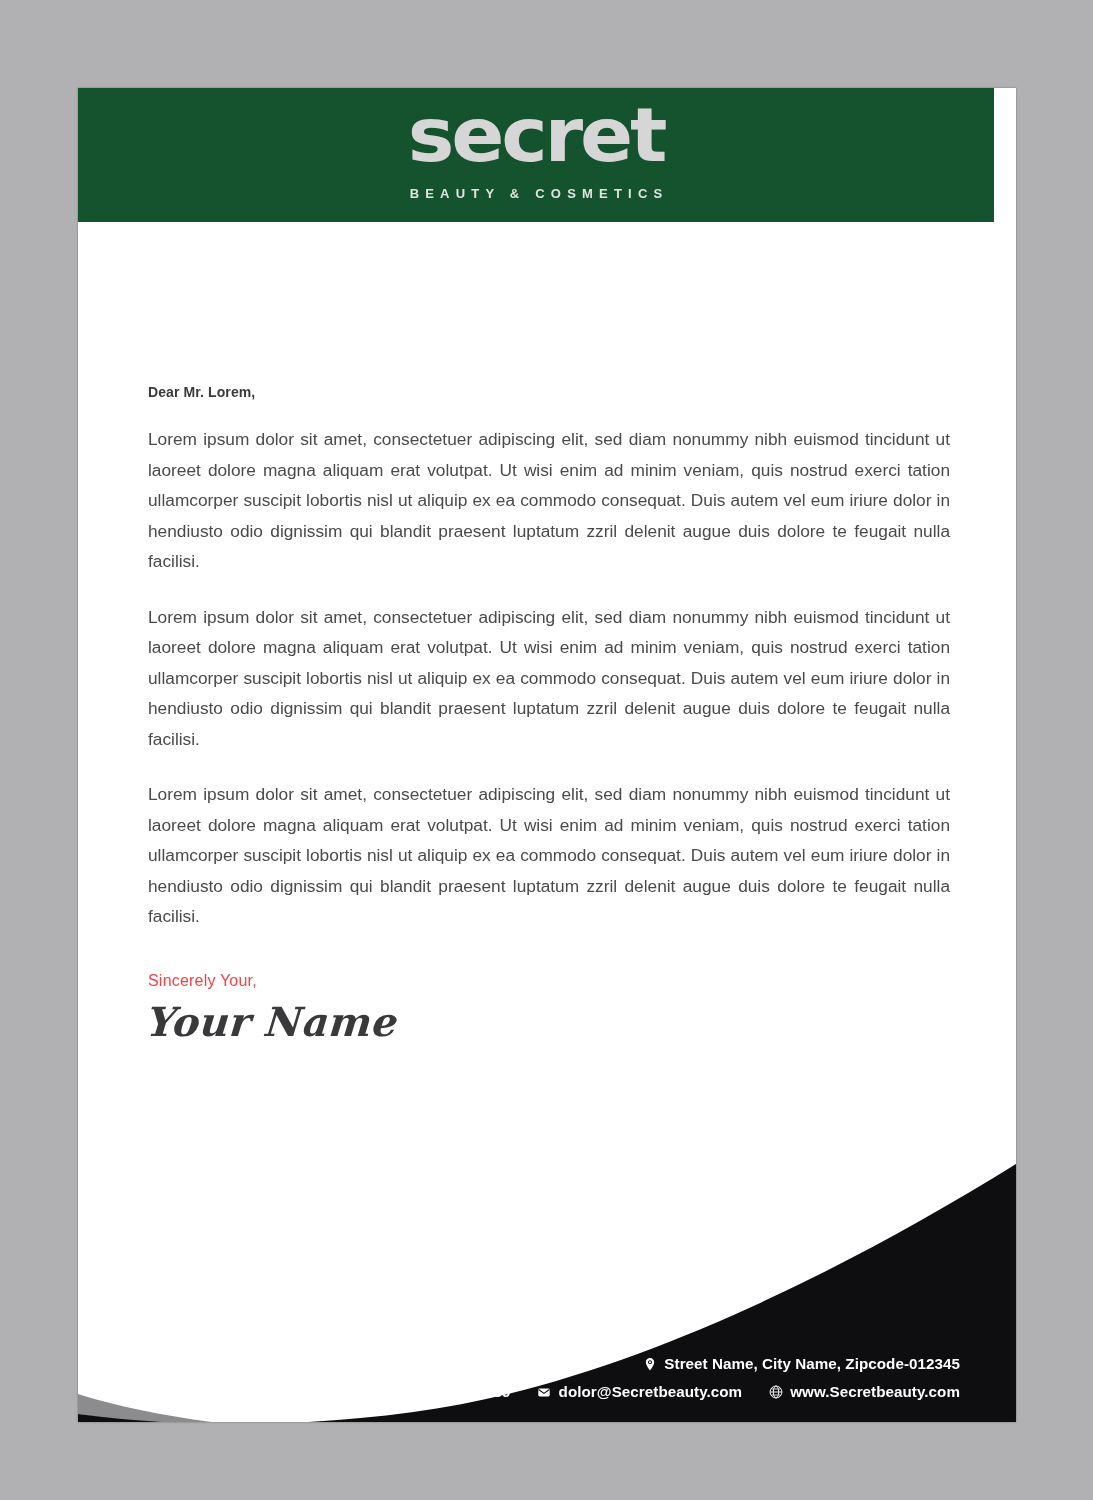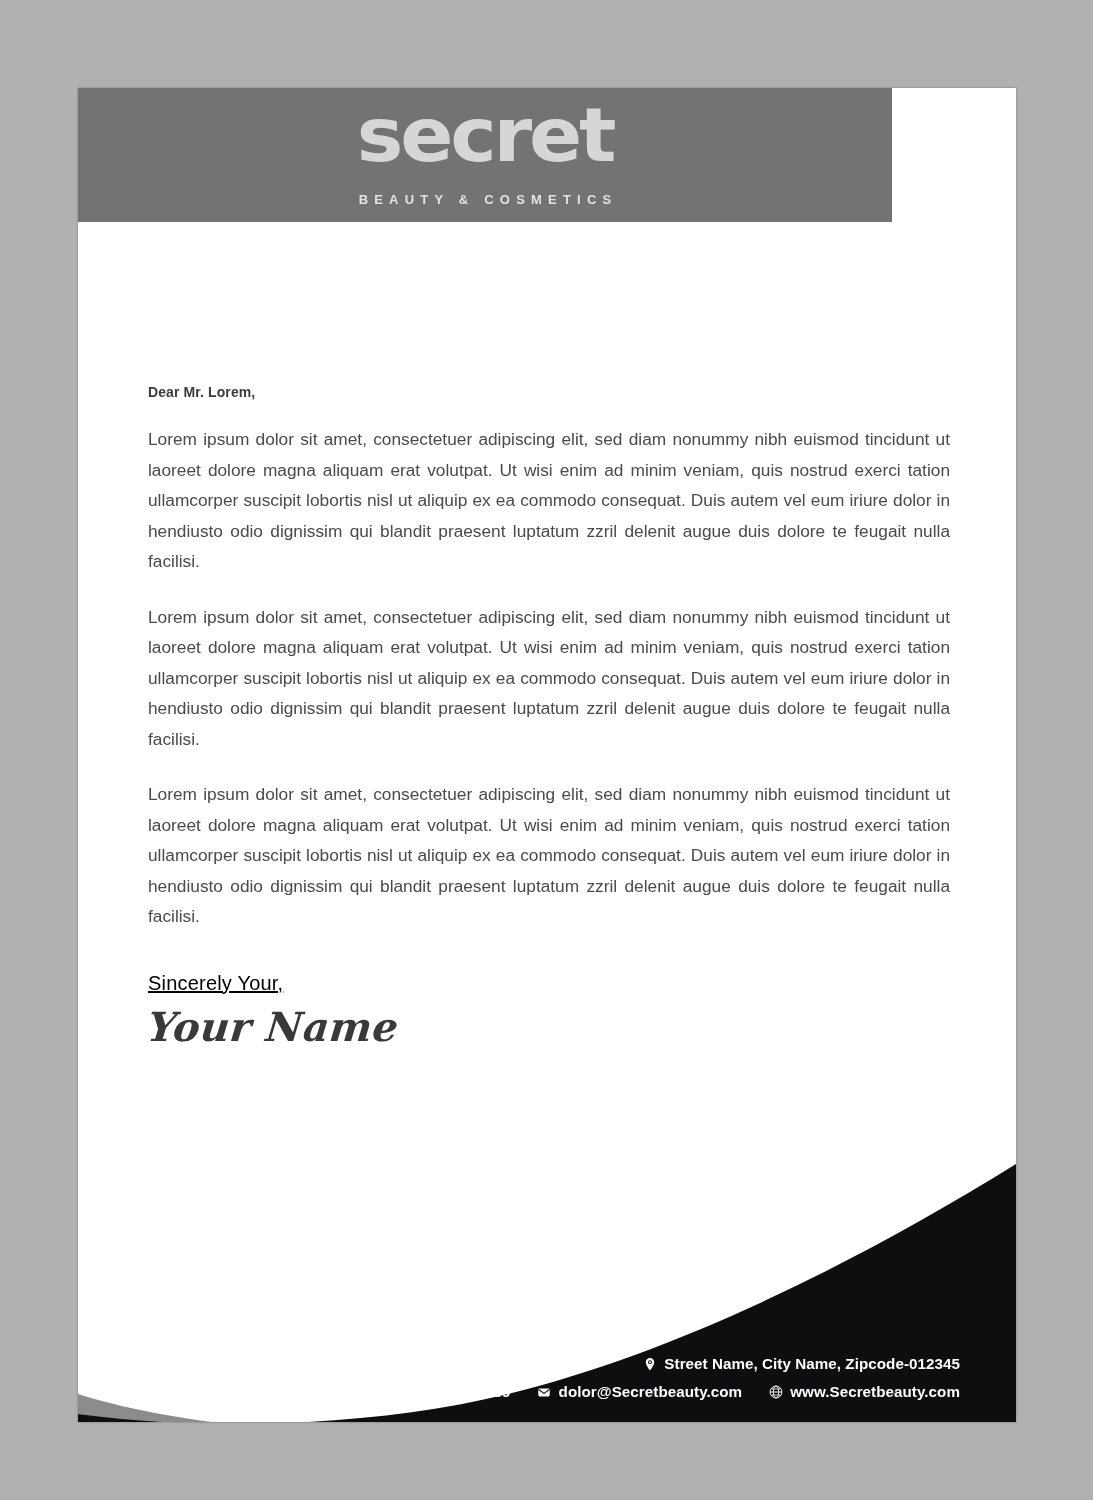--- a/index.html
+++ b/index.html
@@ -29,44 +29,44 @@
     height: 1334px;
     background: #ffffff;
     overflow: hidden;
     box-shadow: 0 0 2px rgba(0,0,0,0.35);
   }
 
   
   .header-band {
     position: absolute;
     left: 0; top: 0;
-    width: 814px;
+    width: 916px;
     height: 134px;
-    background: #737373;
+    background: #14532d;
     display: flex;
     flex-direction: column;
     align-items: center;
     justify-content: flex-start;
     padding-top: 12px;
   }
 
   .logo-wordmark {
     font-family: "DejaVu Sans", sans-serif;
     font-weight: 700;
     font-size: 74px;
     line-height: 0.95;
     letter-spacing: -3px;
     color: #d6d6d6;
     text-align: center;
     transform: scaleX(1.06);
     user-select: none;
   }
 
   .logo-tagline {
-    margin-top: 22px;
+    margin-top: 16px;
     font-family: "Liberation Sans", sans-serif;
     font-weight: 700;
     font-size: 13px;
     letter-spacing: 6.2px;
     color: #e2e2e2;
     text-align: center;
     text-indent: 6px;
   }
 
   
@@ -93,24 +93,23 @@
     color: #4a4a4c;
     text-align: justify;
     margin-bottom: 25px;
   }
   .para:last-of-type { margin-bottom: 0; }
 
   .signoff-block { margin-top: 40px; }
 
   .signoff {
     font-family: "Liberation Sans", sans-serif;
-    font-size: 20px;
-    color: #000000;
+    font-size: 16px;
+    color: #ef4444;
     letter-spacing: 0.2px;
-    text-decoration: underline;
   }
 
   .signature {
     margin-top: 12px;
     font-family: "DejaVu Serif", serif;
     font-weight: 700;
     font-style: italic;
     font-size: 40px;
     line-height: 1;
     color: #39393b;

